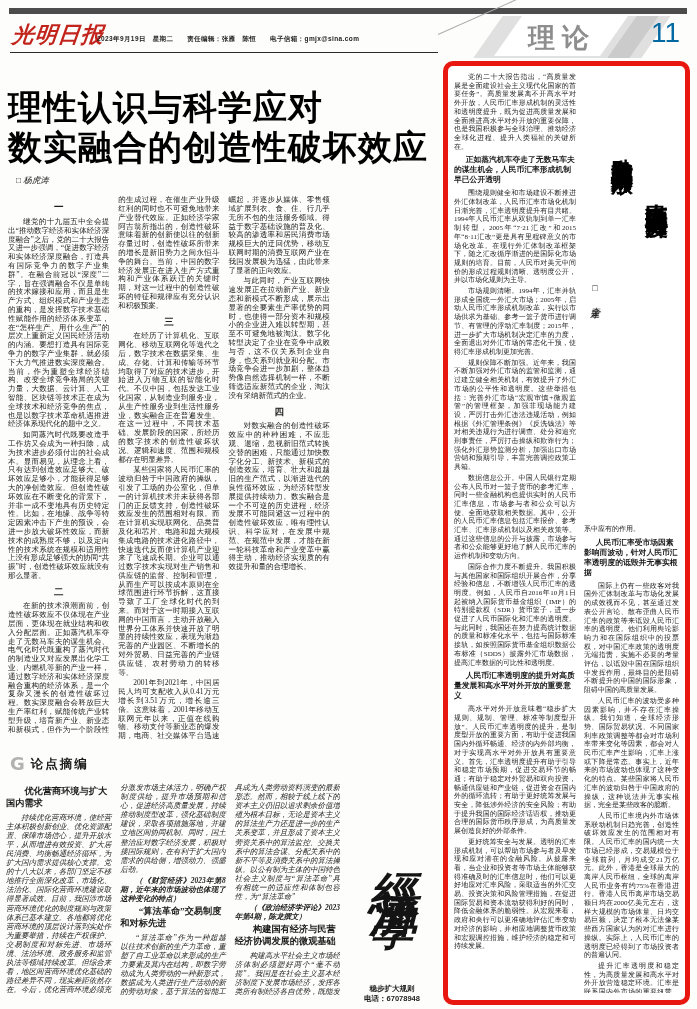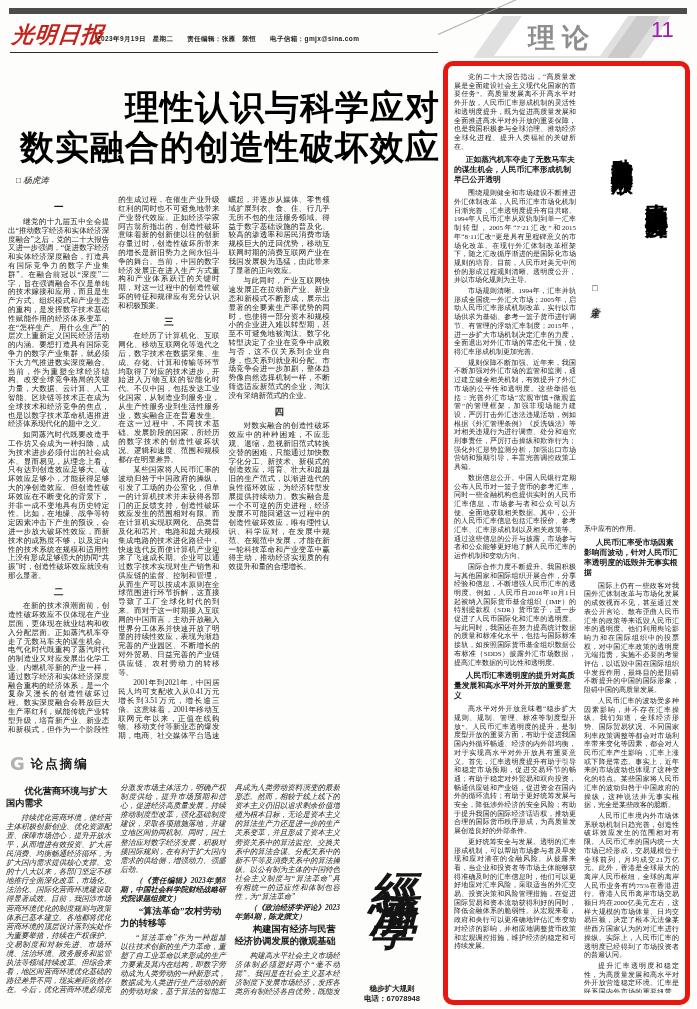--- a/index.html
+++ b/index.html
@@ -11,25 +11,25 @@
         color:#c2241c;transform:skewX(-6deg);letter-spacing:1px;}
   .dateline{position:absolute;left:97px;top:35px;font-size:6.5px;font-weight:bold;color:#222;
         font-family:"Liberation Sans","DejaVu Sans",sans-serif;letter-spacing:.4px;}
   .masthead-rule{position:absolute;left:10px;top:52px;width:428px;height:1px;background:#2a2a2a;}
   .masthead-diagonal{position:absolute;left:438px;top:34px;width:88px;height:1px;background:#ababab;
         transform:rotate(-24deg);transform-origin:left center;}
   .band1{position:absolute;left:488px;top:16px;width:168px;height:42px;background:#e0e0e0;transform:skewX(-35deg);}
   .bandw{position:absolute;left:508px;top:16px;width:106px;height:40px;background:#ffffff;transform:skewX(-35deg);}
   .band2{position:absolute;left:622px;top:16px;width:22px;height:42px;background:#cbcbcb;transform:skewX(-35deg);}
   .section-label{position:absolute;left:528px;top:20px;font-size:27px;font-weight:900;color:#8e8e8e;letter-spacing:7px;}
-  .page-number{position:absolute;left:651px;top:17px;font-size:22px;color:#a21caf;
+  .page-number{position:absolute;left:651px;top:17px;font-size:28px;color:#0369a1;
         font-family:"Liberation Sans","DejaVu Sans",sans-serif;}
   
   .main-article{position:absolute;left:8px;top:88px;width:432px;height:666px;}
-  .headline{font-size:34px;font-weight:900;line-height:1.18;letter-spacing:1px;color:#000;text-align:right;}
+  .headline{font-size:34px;font-weight:900;line-height:1.18;letter-spacing:1px;color:#000;}
   .byline-main{margin-top:7px;margin-left:8px;font-size:8.5px;font-style:italic;color:#222;}
   .main-cols{margin-top:9px;height:546px;column-count:4;column-gap:9px;column-fill:auto;
         font-size:7.5px;line-height:8.8px;text-align:justify;overflow:hidden;}
   .main-cols p{margin:0 0 2px;text-indent:2em;}
   .secmark{text-align:center;font-weight:bold;font-size:9.5px;margin:7px 0 6px;}
   
   .red-box{position:absolute;left:443px;top:61px;width:247px;height:944px;box-sizing:border-box;
         border:5px solid #e8170f;border-radius:10px;background:#fff;padding:7px 6px;
         display:flex;gap:8px;overflow:hidden;}
   .rb-col1{flex:0 0 122px;width:122px;}
@@ -127,22 +127,22 @@
   </div>
 
   <div class="digest">
     <div class="digest-header">
       <span class="digest-logo">G</span>
       <span class="digest-title">论点摘编</span>
     </div>
     <div class="digest-cols">
       <h4>优化营商环境与扩大国内需求</h4>
       <p>持续优化营商环境，使经营主体积极创新创业、优化资源配置、保障市场信心，提升开放水平，从而增进有效投资、扩大居民消费、均衡畅通经济循环，为扩大国内需求提供核心支撑。党的十八大以来，各部门坚定不移地推行全面深化改革，市场化、法治化、国际化营商环境建设取得显著成效。目前，我国涉市场营商环境优化的制度规则与政策体系已基本建立。各地都将优化营商环境的顶层设计落到实处作为重要举措，持续在产权保护、交易制度和对标先进、市场环境、法治环境、政务服务和监管执法等领域持续改革。但综合来看，地区间营商环境优化基础的路径差异不同，现实差距依然存在。今后，优化营商环境必须充分激发市场主体活力，明确产权制度供给，提升市场预期和信心，促进经济高质量发展，持续推动制度型改革，强化基础制度建设，采取各项措施落地，并建立地区间协同机制。同时，国土整治应对数字经济发展，积极对接国际规则，在有利于扩大国内需求的供给侧，增强动力、强盛后劲。</p>
-      <p class="cite">（《责任编辑》2023年第8期，中国社会科学院财经战略研究院课题组撰文）</p>
-      <h4>“算法革命”农村劳动力的转移等</h4>
+      <p class="cite">（《财贸经济》2023年第8期，近年来的市场波动也体现了这种变化的特点）</p>
+      <h4>“算法革命”交易制度和对标先进</h4>
       <p>“算法革命”作为一种超越以往技术创新的生产力革命，重塑了自工业革命以来形成的生产力要素及其内在结构，即数字劳动成为人类劳动的一种新形式，数据成为人类进行生产活动的新的劳动对象，基于算法的智能工具成为人类劳动资料演变的最新形态。然而，相较于线上线下的资本主义仍旧以追求剩余价值增殖为根本目标，无论是资本主义的算法生产力还是进一步的生产关系变革，并且形成了资本主义劳资关系中的算法监控、交换关系中的算法合谋、分配关系中的新不平等及消费关系中的算法操纵。以公有制为主体的中国特色社会主义制度与“算法革命”具有相统一的适应性和体制包容性，为“算法革命”</p>
       <p class="cite">（《政治经济学评论》2023年第4期，陈龙撰文）</p>
       <h4>构建国有经济与民营经济协调发展的微观基础</h4>
       <p>构建高水平社会主义市场经济体制必须塑好两个“毫不动摇”。我国是在社会主义基本经济制度下发展市场经济，发挥各类所有制经济各自优势，既能发挥社会主义制度的优越性，有助于更好发挥政府作用，又能发挥市场在资源配置中的决定性作用，必须大力发展民营经济。构建一个国有经济与民营经济协调发展的社会主义市场经济体制的微观基础，关键是实现国有经济的布局优化，让国有经济与民营经济在不同领域发挥各自优势，相互促进、共同发展。推动国有经济布局优化，关键是要确立“松化”的标准，进而明确这一标准下有所为有所不为的科学有效实施方案。</p>
 
     </div>
   </div>
 
   <div class="callig">
     <div class="callig-chars">經濟學</div>

